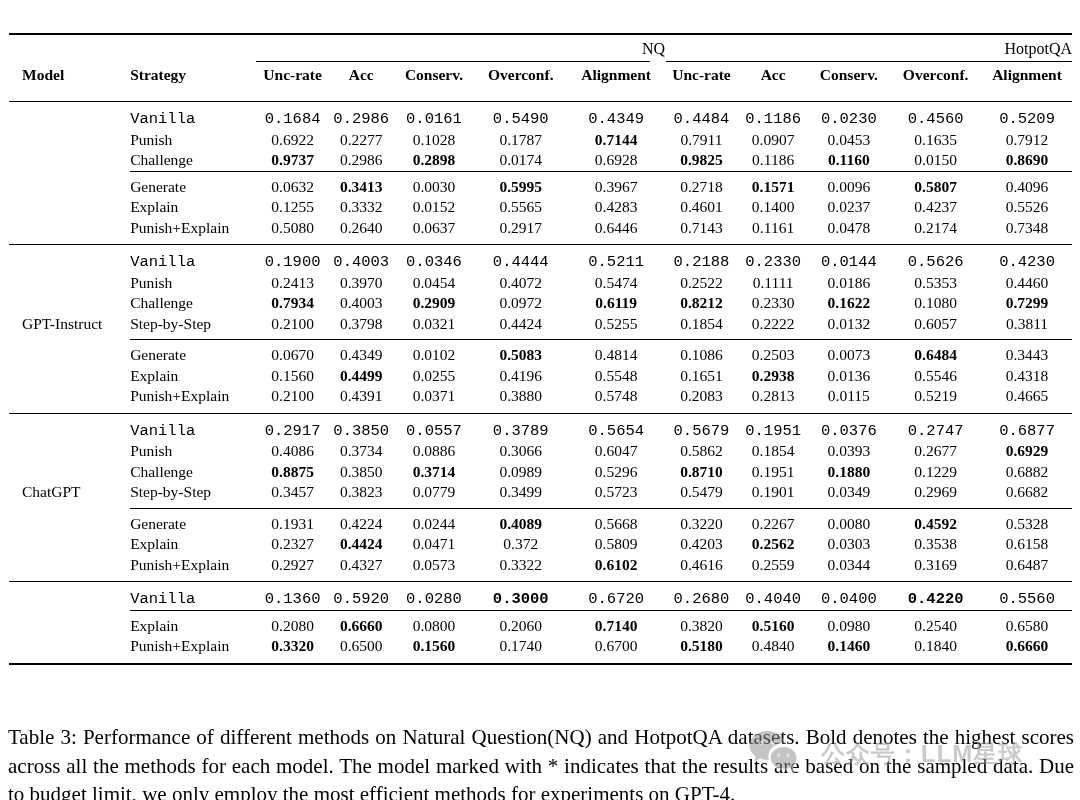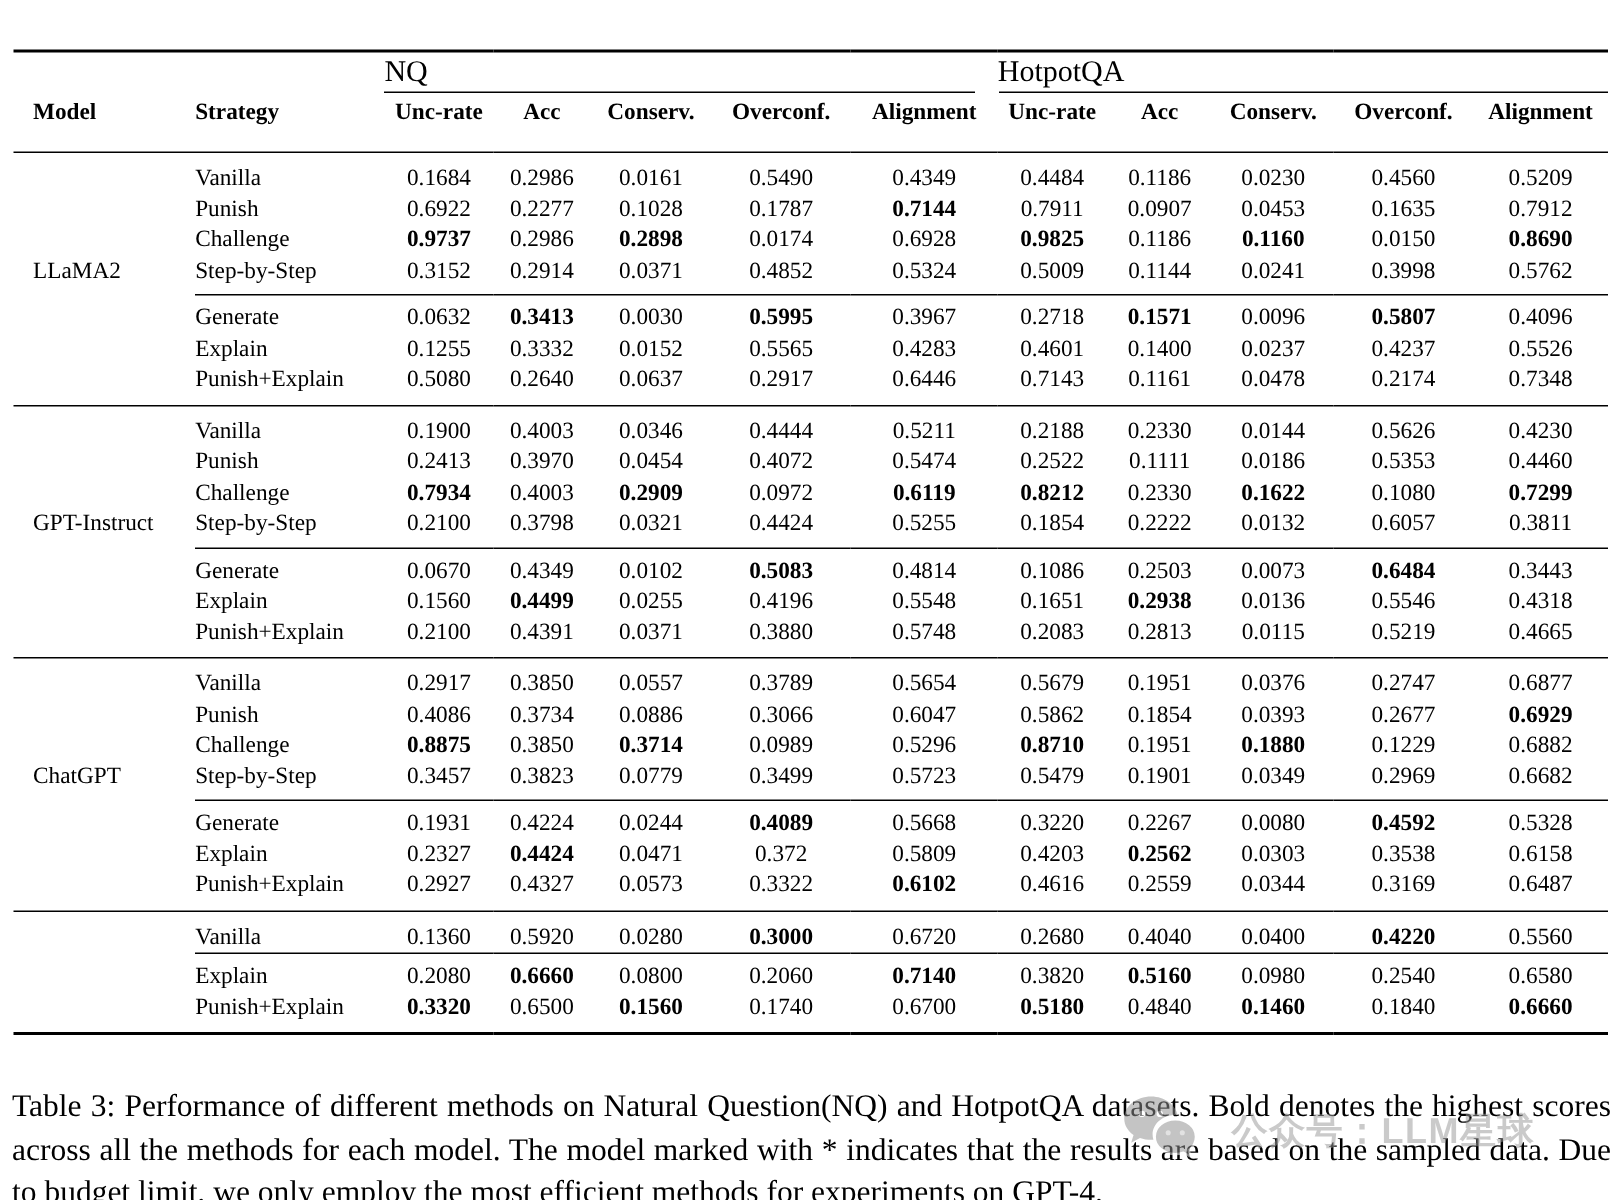--- a/index.html
+++ b/index.html
@@ -11,32 +11,32 @@
   table.results {
     position:absolute; left:9px; top:33px; width:1063px;
     border-collapse:collapse; table-layout:fixed;
     border-top:2.5px solid #000; border-bottom:2.5px solid #000;
     font-size:15.5px; color:#000;
   }
   col.c1{width:120px} col.c2{width:125px} col.c3{width:72px} col.c4{width:64px}
   col.c5{width:80px} col.c6{width:92px} col.c7{width:97px} col.c8{width:72px}
   col.c9{width:70px} col.c10{width:80px} col.c11{width:92px} col.c12{width:89px}
   th, td { padding:0; font-weight:normal; line-height:20.5px; vertical-align:middle; }
-  tr.grouphead th { line-height:27px; font-size:20px; text-align:left; position:relative; }
+  tr.grouphead th { line-height:27px; font-size:16px; text-align:right; position:relative; }
   th.cmid::after { content:""; position:absolute; bottom:0; height:1.2px; background:#000; }
   th.cmid-nq::after { left:0; right:15px; }
   th.cmid-hq::after { left:1px; right:0; }
   tr.colhead th { font-weight:bold; line-height:26px; padding-bottom:13px; }
   thead { border-bottom:1.5px solid #000; }
   .num { text-align:center; }
   .model { text-align:left; padding-left:13px; }
   .strat { text-align:left;margin-top:44px; }
   td.b { font-weight:bold; }
   tbody.mg:not(:first-of-type) tr:first-child td { border-top:1.5px solid #000; }
-  tbody.mg tr:first-child td { padding-top:7px; }
+  tbody.mg tr:first-child td { padding-top:7px;font-family:Liberation Mono, monospace; }
   tbody.mg tr:last-child td { padding-bottom:6px; }
   tr.block-start td { padding-top:5px; }
   tr.block-start td:not(.model) { border-top:1.1px solid #000; }
   tr.block-end td { padding-bottom:5px; }
   
   .caption {
     position:absolute; left:8px; top:702px; width:1066px;
     font-size:21px; line-height:28.5px; text-align:justify; color:#000;
   }
   
@@ -127,34 +127,20 @@
           <td class="num">0.2986</td>
           <td class="num b">0.2898</td>
           <td class="num">0.0174</td>
           <td class="num">0.6928</td>
           <td class="num b">0.9825</td>
           <td class="num">0.1186</td>
           <td class="num b">0.1160</td>
           <td class="num">0.0150</td>
           <td class="num b">0.8690</td>
         </tr>
-        <tr class="block-end">
-          <td class="model">LLaMA2</td>
-          <td class="strat">Step-by-Step</td>
-          <td class="num">0.3152</td>
-          <td class="num">0.2914</td>
-          <td class="num">0.0371</td>
-          <td class="num">0.4852</td>
-          <td class="num">0.5324</td>
-          <td class="num">0.5009</td>
-          <td class="num">0.1144</td>
-          <td class="num">0.0241</td>
-          <td class="num">0.3998</td>
-          <td class="num">0.5762</td>
-        </tr>
         <tr class="block-start">
           <td class="model"></td>
           <td class="strat">Generate</td>
           <td class="num">0.0632</td>
           <td class="num b">0.3413</td>
           <td class="num">0.0030</td>
           <td class="num b">0.5995</td>
           <td class="num">0.3967</td>
           <td class="num">0.2718</td>
           <td class="num b">0.1571</td>

